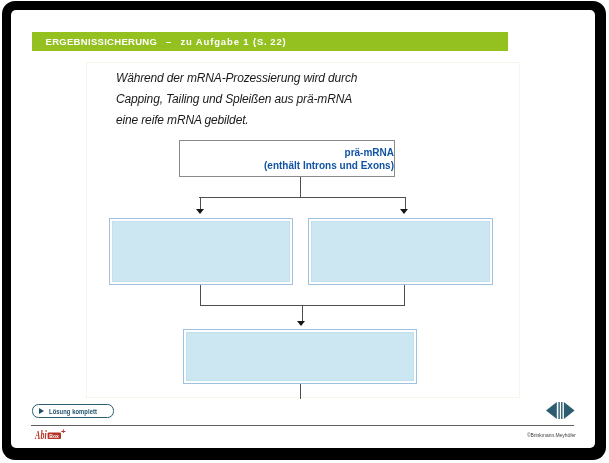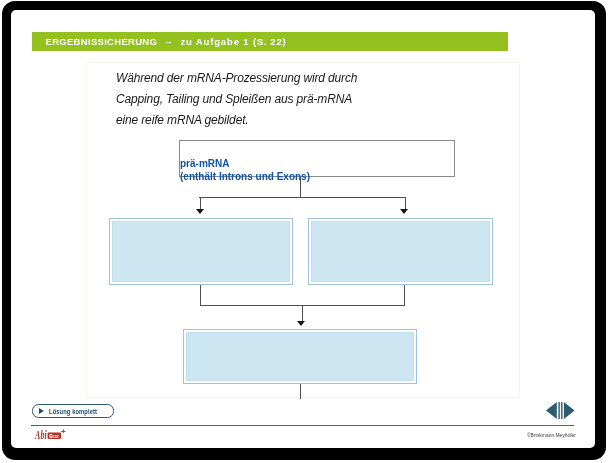--- a/index.html
+++ b/index.html
@@ -3,21 +3,21 @@
 <meta charset="utf-8">
 <style>
 * { margin:0; padding:0; box-sizing:border-box; }
 html,body { width:609px; height:463px; background:#ffffff; font-family:"Liberation Sans",sans-serif; overflow:hidden; }
 body { position:relative; }
 .frame { position:absolute; left:2px; top:1px; width:604px; height:459px; background:#000; border-radius:13px; }
 .page { position:absolute; left:11px; top:10px; width:584px; height:438px; background:#ffffff; border-radius:5px; }
 .gbar { position:absolute; left:31.5px; top:32px; width:476px; height:19px; background:#94c020; color:#fff; font-weight:bold; font-size:9.5px; line-height:19px; padding-left:14px; letter-spacing:0.3px; }
 .content { position:absolute; left:86px; top:62px; width:434px; height:336px; border:1px solid #f6f5ea; background:#fff; }
 .para { position:absolute; left:116px; top:67.5px; width:400px; font-size:12px; line-height:21px; color:#1a1a1a; letter-spacing:-0.15px;font-style:italic; }
-.topbox { position:absolute; left:179px; top:140px; width:276px; height:37px; border:1px solid #8a8a8a; background:#fff; text-align:left; color:#1254a4; font-weight:bold; font-size:10px; line-height:13px; padding-top:16px; }
+.topbox { position:absolute; left:179px; top:140px; width:216px; height:37px; border:1px solid #8a8a8a; background:#fff; text-align:right; color:#1254a4; font-weight:bold; font-size:10px; line-height:13px; padding-top:5px; }
 .line { position:absolute; background:#4f4f4f; }
 .arrow { position:absolute; width:0; height:0; border-left:4.9px solid transparent; border-right:4.9px solid transparent; border-top:5.5px solid #161616; }
 .bluebox { position:absolute; border:1px solid #9fc2e2; background:#fff; padding:2px; }
 .bluebox .fill { width:100%; height:100%; background:#cde7f2; border:1px solid #c0e0ee; }
 .btn { position:absolute; left:32px; top:404px; width:82px; height:13.5px; border:1px solid #2a5b70; border-radius:6.5px; background:#fff; }
 .btn .tri { position:absolute; left:5.5px; top:3px; width:0; height:0; border-top:3.2px solid transparent; border-bottom:3.2px solid transparent; border-left:5px solid #1d4f6b; }
 .btn .txt { position:absolute; left:15.5px; top:2.6px; font-size:7px; font-weight:bold; color:#1d4f6b; white-space:nowrap; transform:scaleX(0.83); transform-origin:0 50%; letter-spacing:0.1px; }
 .sepline { position:absolute; left:31px; top:424.5px; width:543px; height:1.5px; background:#5f5f5f; }
 .copyright { position:absolute; left:456px; top:431.5px; width:120px; text-align:right; font-size:6px; color:#3c3c3c; transform:scaleX(0.82); transform-origin:100% 50%; }
 .logo { position:absolute; left:33px; top:426px; width:45px; height:16px; }

